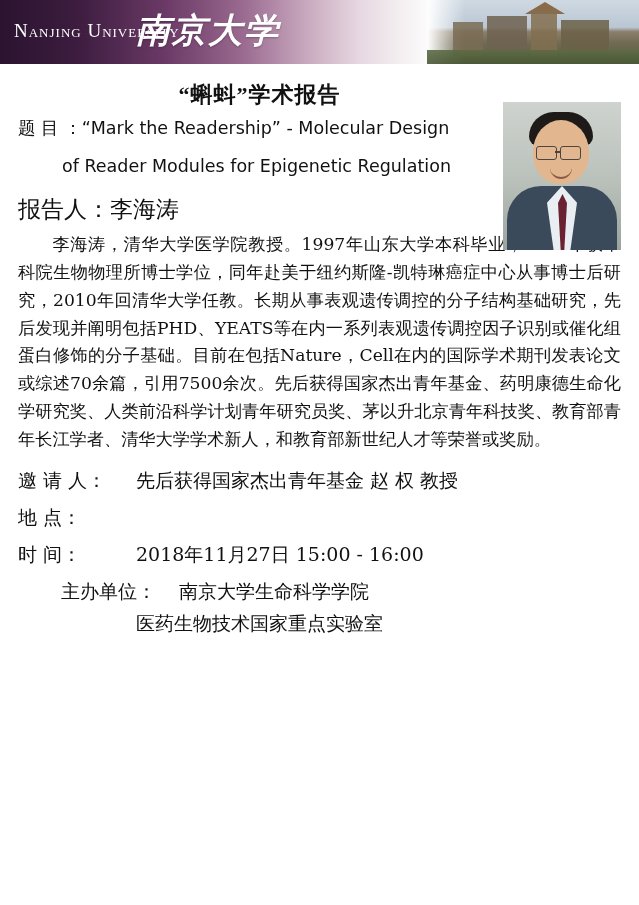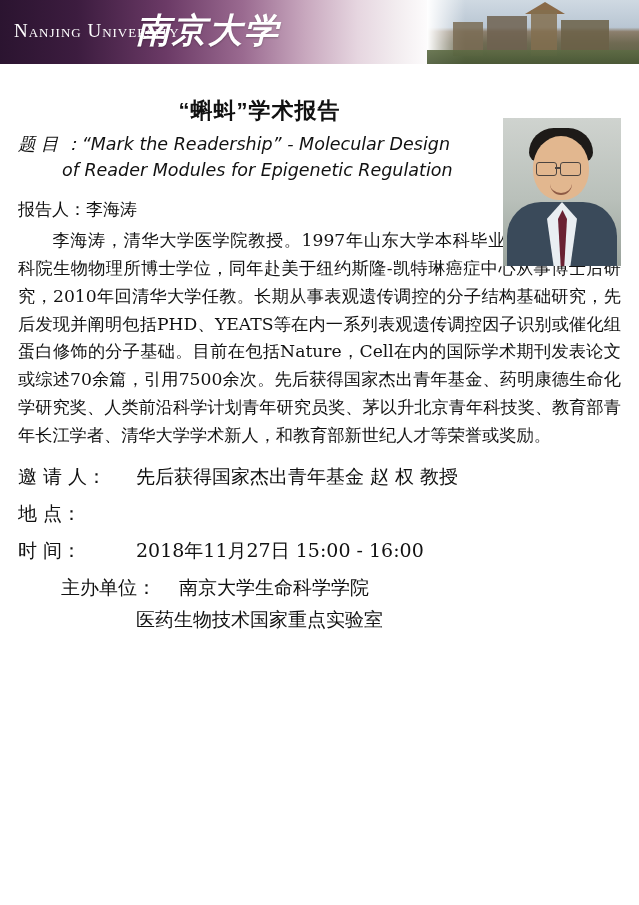--- a/index.html
+++ b/index.html
@@ -83,22 +83,22 @@
   
   .content {
     position: relative;
     padding: 0 18px;
   }
 
   .poster-title {
     text-align: center;
     font-size: 22px;
     font-weight: bold;
-    font-family: Liberation Sans, sans-serif;
-    margin: 32px 0 6px 0;
+    font-family: Liberation Serif, serif;
+    margin: 16px 0 6px 0;
     padding-right: 120px;
     letter-spacing: 1px;
   }
 
   .portrait {
     position: absolute;
     right: 18px;
     top: 22px;
     width: 118px;
     height: 148px;
@@ -139,39 +139,38 @@
   }
   .portrait .tie {
     position: absolute; left: 55px; top: 92px; width: 9px; height: 56px;
     background: #6a2233;
     clip-path: polygon(50% 0, 100% 16%, 70% 100%, 30% 100%, 0 16%);
   }
 
   .subject-block {
     margin: 4px 0 0 0;
     padding-right: 132px;
-    font-style: italic;
   }
   .subject-line1 {
     font-size: 17.5px;
     font-family: "DejaVu Sans", sans-serif;
     margin: 6px 0 2px 0;
     white-space: nowrap;
   }
   .subject-line2 {
     font-size: 17.5px;
     font-family: "DejaVu Sans", sans-serif;
-    margin: 4px 0 2px 0;
+    margin: 16px 0 2px 0;
     padding-left: 44px;
     white-space: nowrap;
   }
   .subject-label { font-family: "DejaVu Serif", serif; }
 
   .speaker-line {
-    font-size: 17px;
+    font-size: 23px;
     font-family: "DejaVu Serif", serif;
     margin: 18px 0 6px 0;
   }
 
   .bio {
     font-size: 17.2px;
     line-height: 1.62;
     text-align: justify;
     text-justify: inter-ideograph;
     font-family: "DejaVu Serif", serif;

